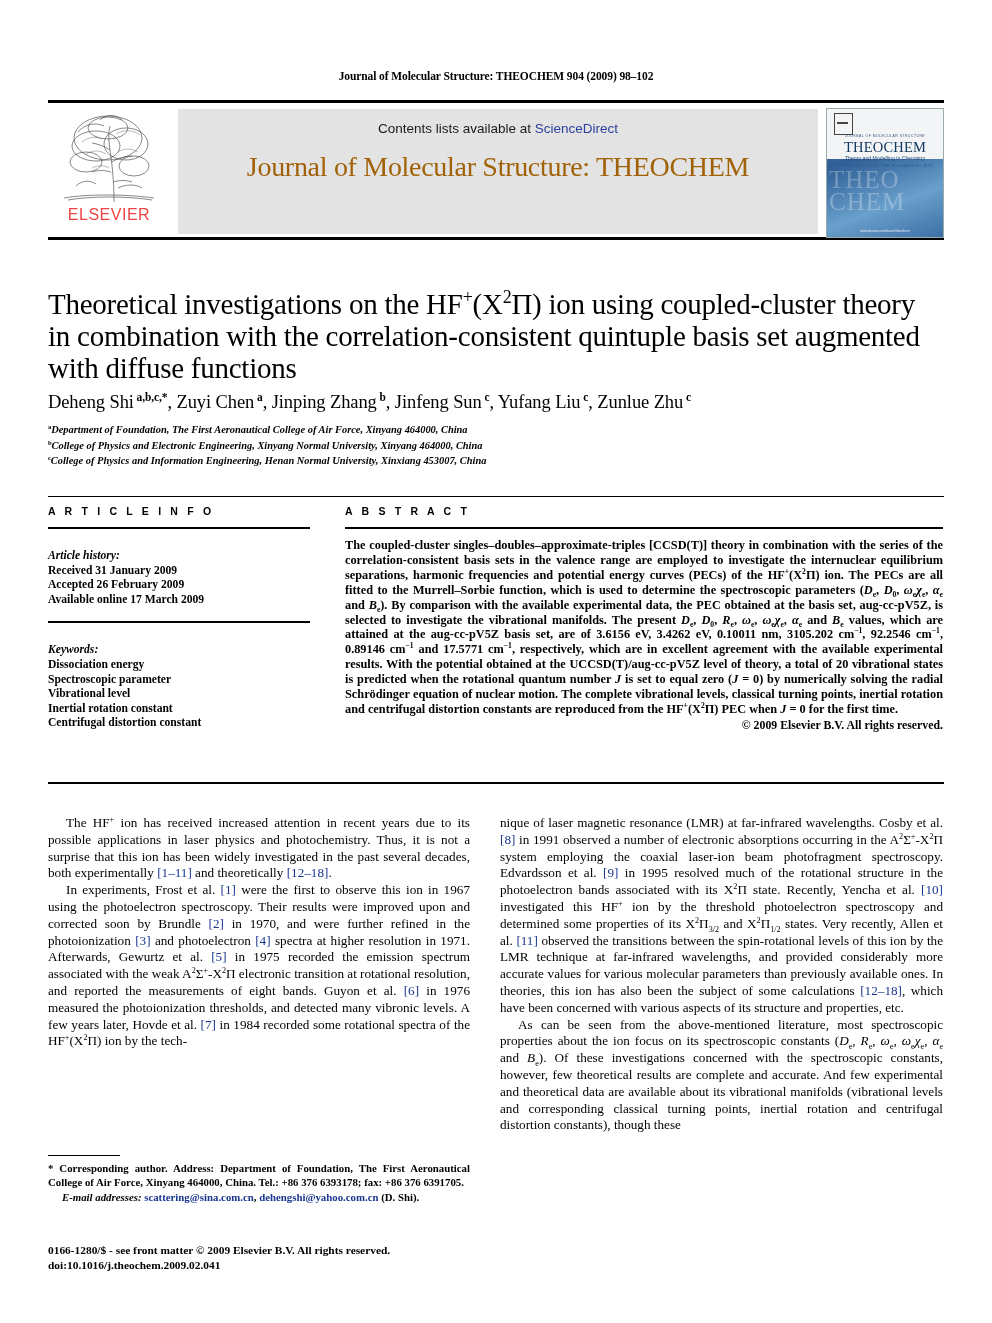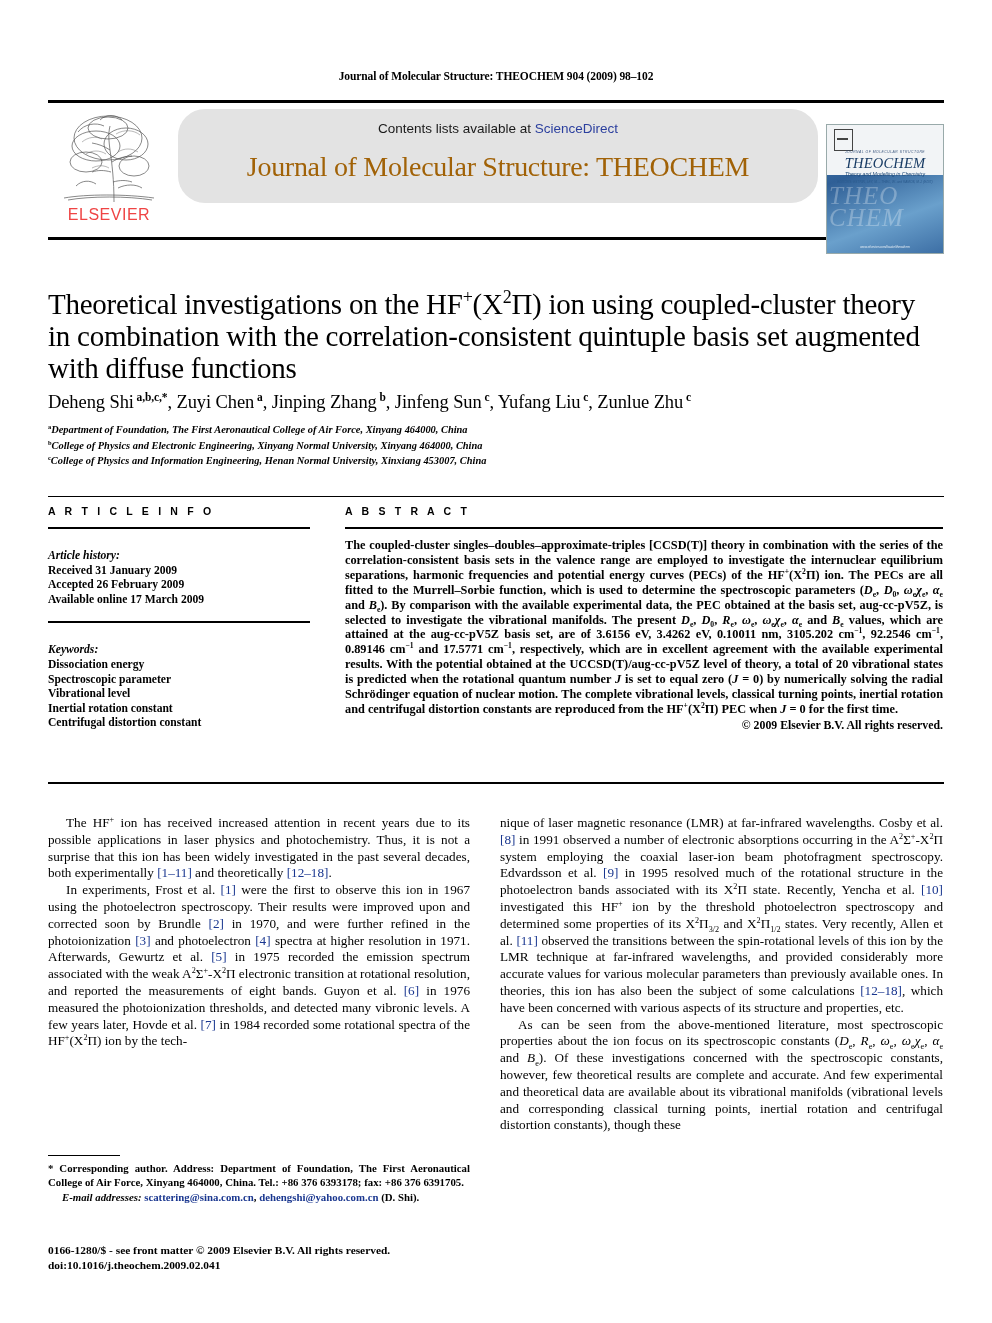--- a/index.html
+++ b/index.html
@@ -75,23 +75,22 @@
     text-align: center;
     color: #ef4444;
     font-family: Liberation Sans, sans-serif;
     font-size: 16px;
     letter-spacing: 0.5px;
   }
   .grey-band {
     position: absolute;
     left: 130px; top: 9px;
     width: 640px;
-    height: 94px;
+    height: 125px;
     background: #e3e3e3;
-    border-radius: 27px;
   }
   .contents-line {
     position: absolute;
     left: 0; top: 12px;
     width: 640px;
     text-align: center;
     font-family: "Liberation Sans", sans-serif;
     font-size: 13.5px;
     color: #1a1a1a;
   }
@@ -113,27 +112,26 @@
     left: 0; top: 94px;
     width: 640px;
     text-align: center;
     font-family: "Liberation Sans", sans-serif;
     font-size: 12.5px;
     letter-spacing: 1.2px;
     color: #222;
   }
   .cover-thumb {
     position: absolute;
-    left: 778px; top: 24px;
+    left: 778px; top: 8px;
     width: 116px;
     height: 128px;
     border: 1px solid #9aa;
     background: linear-gradient(160deg,#4a7fb5 0%, #2f5f96 35%, #6aa0cc 70%, #3d6fa5 100%);
     overflow: hidden;
-    font-style: italic;
   }
   .cover-top {
     position: absolute;
     left: 0; top: 0; width: 116px; height: 50px;
     background: #f2f4f6;
   }
   .cover-mark {
     position: absolute;
     left: 7px; top: 4px;
     width: 17px; height: 20px;

